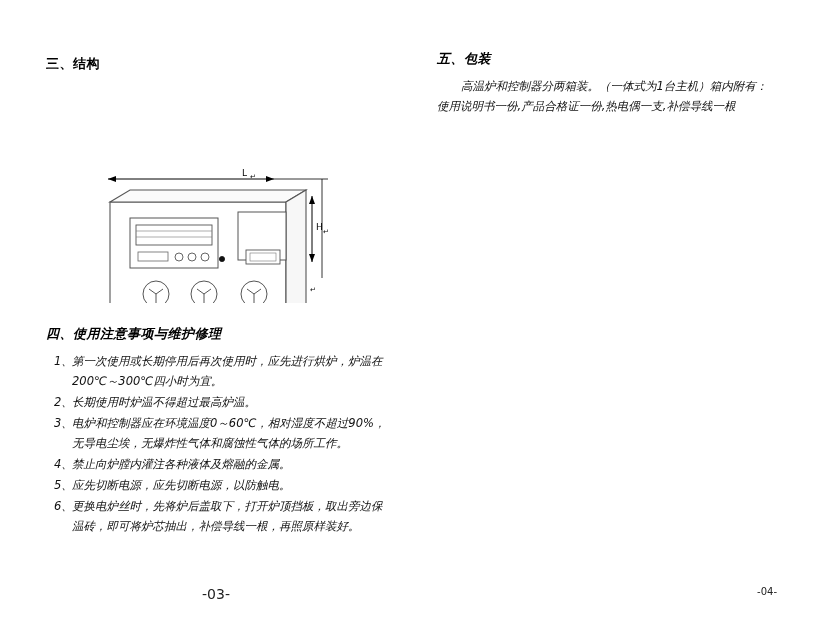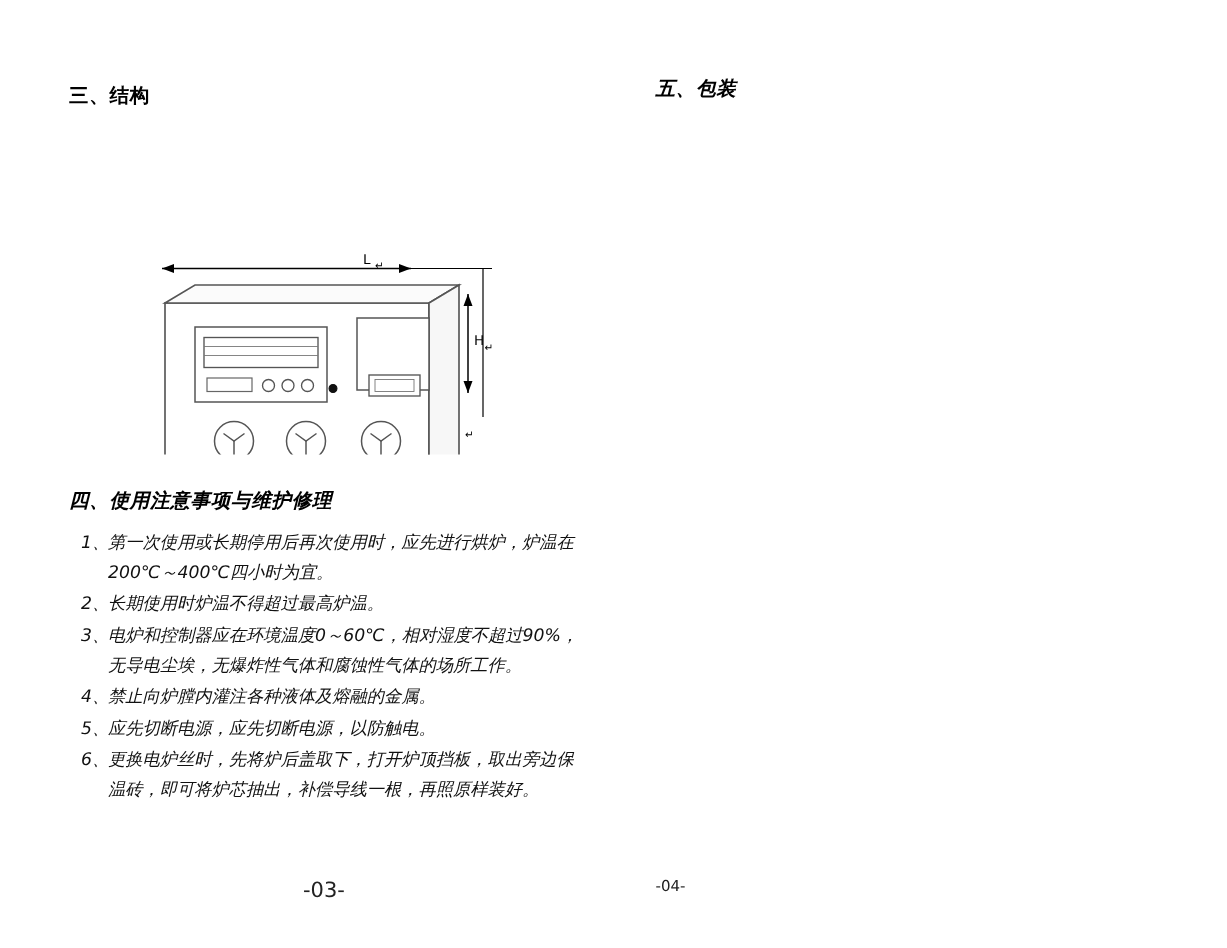--- a/index.html
+++ b/index.html
@@ -78,21 +78,21 @@
     width: 340px;
     text-align: center;
     font-size: 14px;
     color: #222;
   }
   .footer-right {
     position: absolute;
     left: 437px;
     top: 586px;
     width: 340px;
-    text-align: left;
+    text-align: right;
     font-size: 10px;
     color: #222;
   }
   .sec-struct {
     position: absolute;
     left: 46px;
     top: 55px;
   }
   .sec-notes {
     position: absolute;
@@ -185,21 +185,21 @@
       <text x="264" y="214" font-size="7" fill="#000">↵</text>
       <text x="268" y="288" font-size="7" fill="#000">↵</text>
     </svg>
   </div>
 
   <div class="sec-notes">
     <div class="sec-head">四、使用注意事项与维护修理</div>
     <ul class="list">
       <li>
         <span class="num">1、</span>
-        <span class="txt">第一次使用或长期停用后再次使用时，应先进行烘炉，炉温在200℃～400℃四小时为宜。</span>
+        <span class="txt">第一次使用或长期停用后再次使用时，应先进行烘炉，炉温在200℃～300℃四小时为宜。</span>
       </li>
       <li>
         <span class="num">2、</span>
         <span class="txt">长期使用时炉温不得超过最高炉温。</span>
       </li>
       <li>
         <span class="num">3、</span>
         <span class="txt">电炉和控制器应在环境温度0～60℃，相对湿度不超过90%，无导电尘埃，无爆炸性气体和腐蚀性气体的场所工作。</span>
       </li>
       <li>
@@ -212,18 +212,22 @@
       </li>
       <li>
         <span class="num">6、</span>
         <span class="txt">更换电炉丝时，先将炉后盖取下，打开炉顶挡板，取出旁边保温砖，即可将炉芯抽出，补偿导线一根，再照原样装好。</span>
       </li>
     </ul>
   </div>
 
   <div class="col-right">
     <div class="sec-head">五、包装</div>
+    <p class="para">
+      <span class="indent"></span><span>高温炉和控制器分两箱装。（一体式为1台主机）箱内附有：</span><br>
+      <span>使用说明书一份,产品合格证一份,热电偶一支,补偿导线一根</span>
+    </p>
   </div>
 
   <div class="footer-left">-03-</div>
   <div class="footer-right">-04-</div>
 
 </div>
 
 </body></html>

